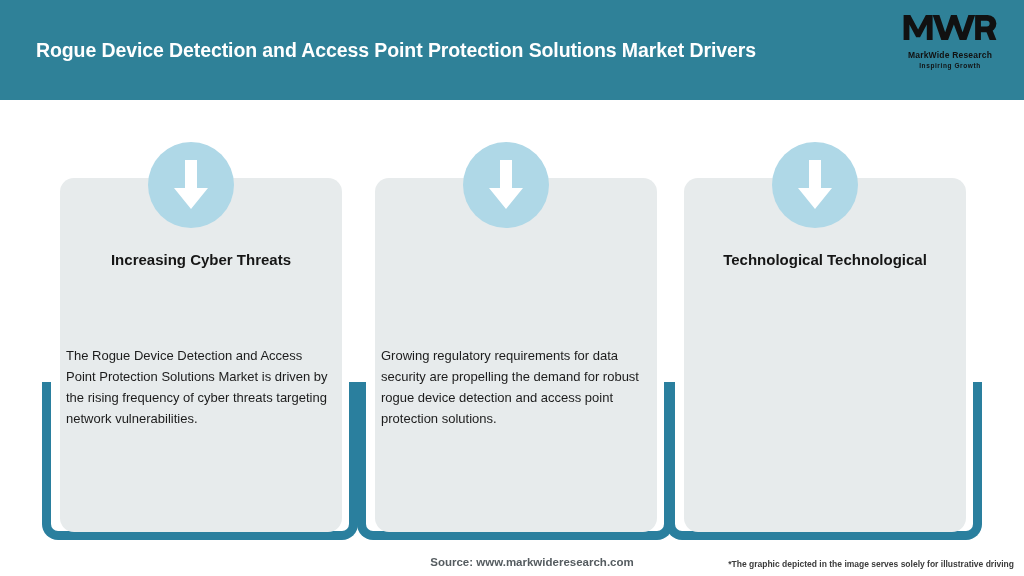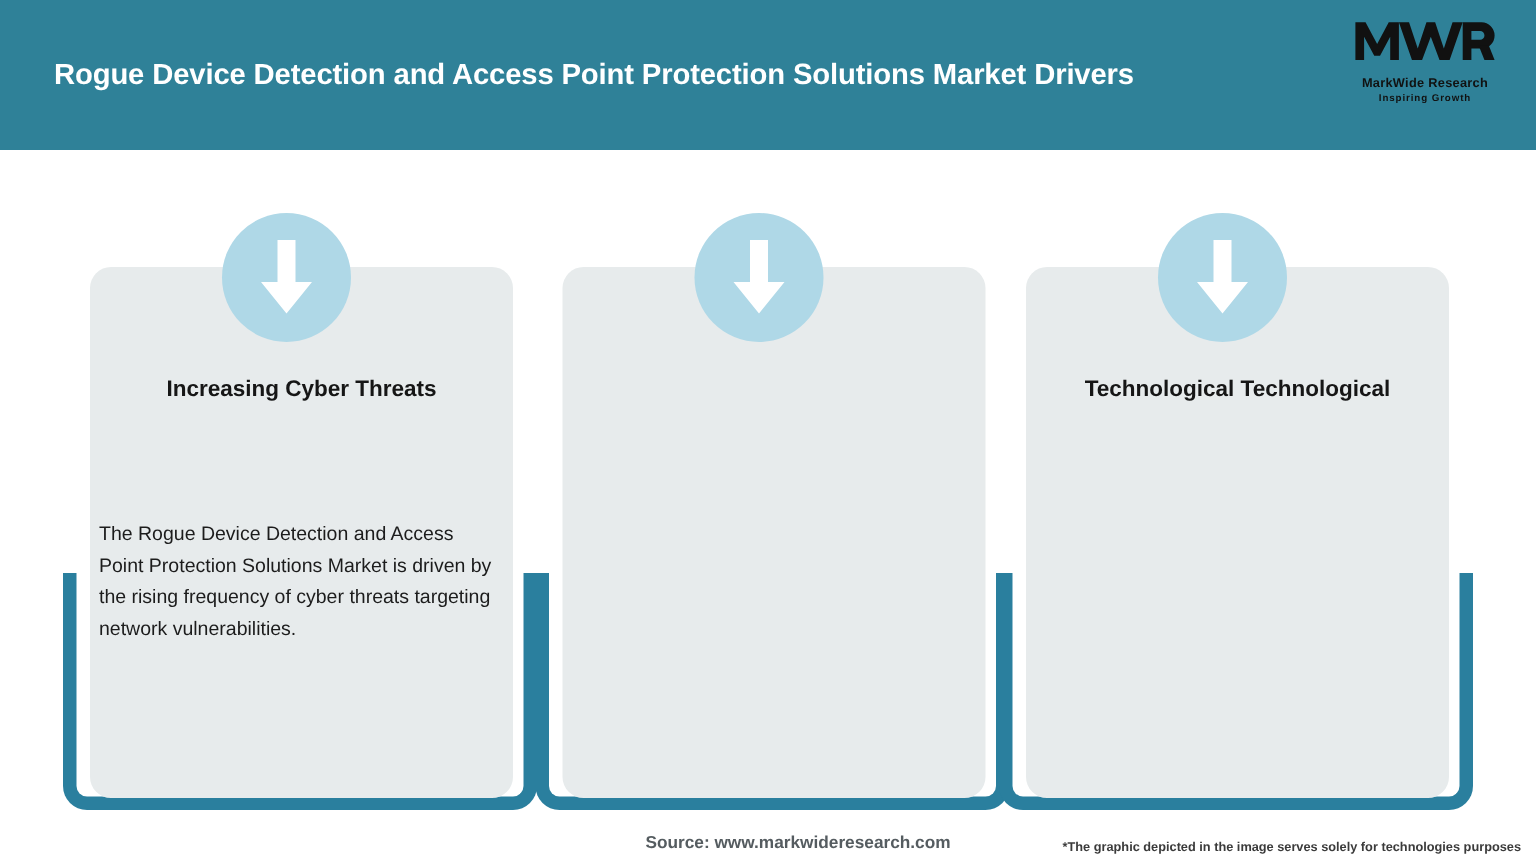--- a/index.html
+++ b/index.html
@@ -219,29 +219,30 @@
   </div>
 
   <div class="card-wrap c1">
     <div class="frame"></div>
     <div class="panel"></div>
     <div class="badge">
       <svg width="36" height="50" viewBox="0 0 36 50">
         <polygon points="12,0 24,0 24,28 35,28 18,49 1,28 12,28" fill="#FFFFFF"></polygon>
       </svg>
     </div>
+    <div class="card-body">Growing regulatory requirements for data security are propelling the demand for robust rogue device detection and access point protection solutions.</div>
   </div>
 
   <div class="card-wrap c2">
     <div class="frame"></div>
     <div class="panel"></div>
     <div class="badge">
       <svg width="36" height="50" viewBox="0 0 36 50">
         <polygon points="12,0 24,0 24,28 35,28 18,49 1,28 12,28" fill="#FFFFFF"></polygon>
       </svg>
     </div>
     <div class="card-title">Technological Technological</div>
   </div>
 
 </div>
 
 <div class="footer-source">Source: www.markwideresearch.com</div>
-<div class="footer-note">*The graphic depicted in the image serves solely for technologies purposes</div>
+<div class="footer-note">*The graphic depicted in the image serves solely for illustrative driving</div>
 
 </body></html>

